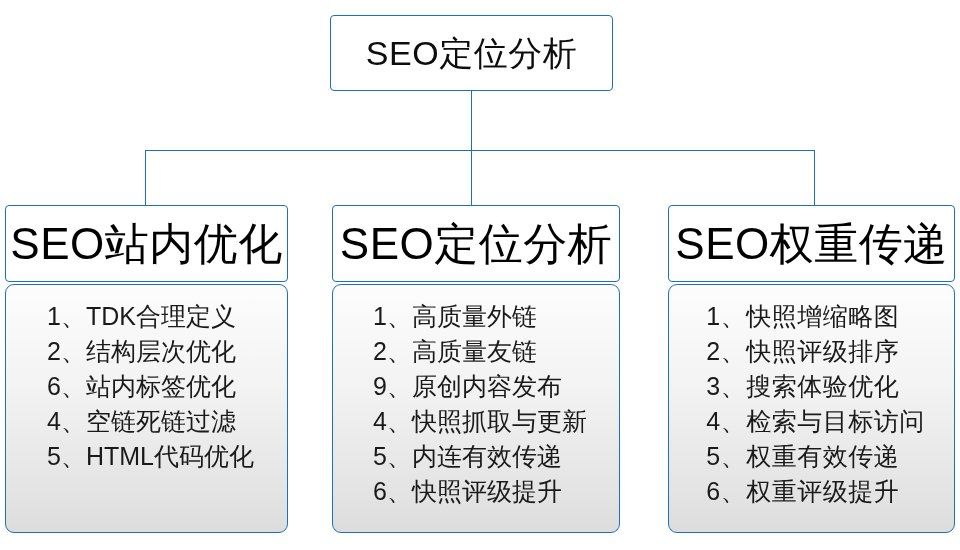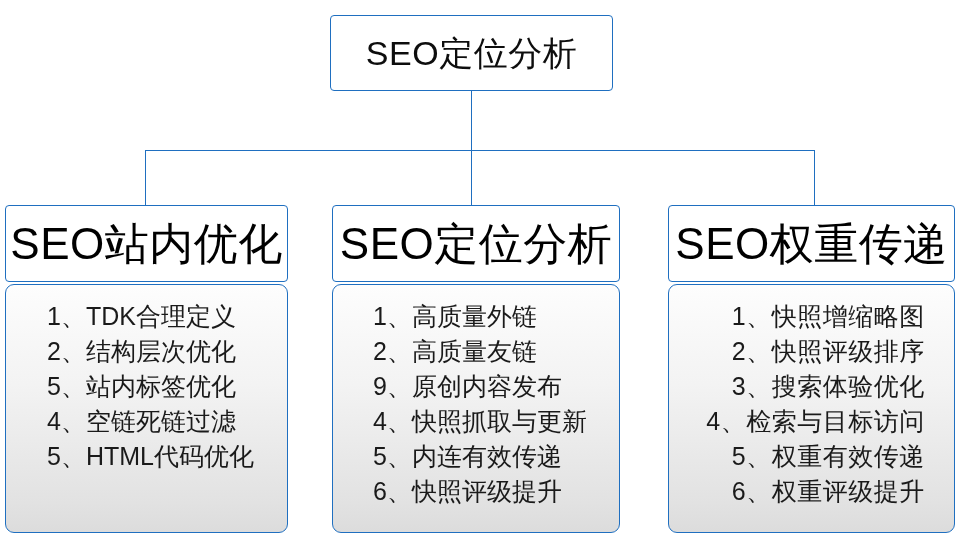--- a/index.html
+++ b/index.html
@@ -102,21 +102,21 @@
     display: flex;
     flex-direction: column;
   }
   .list-item {
     font-size: 25px;
     line-height: 35px;
     color: #1a1a1a;
     white-space: nowrap;
     letter-spacing: 0px;
   }
-  .col-2 .list-item { letter-spacing: 0.5px; text-align: right; }
+  .col-2 .list-item { letter-spacing: 0.5px; }
 </style>
 </head>
 <body>
 
 <div id="diagram">
 
   <svg id="connectors" viewBox="0 0 960 550">
     <g stroke="#1f6fc0" stroke-width="1.6" fill="none" shape-rendering="crispEdges">
 
       <line x1="471.5" y1="91" x2="471.5" y2="150.5"></line>
@@ -136,21 +136,21 @@
   </div>
 
   <div class="column col-0">
     <div class="col-header">
       <span class="col-header-title">SEO站内优化</span>
     </div>
     <div class="col-list">
       <div class="col-list-inner">
         <div class="list-item">1、TDK合理定义</div>
         <div class="list-item">2、结构层次优化</div>
-        <div class="list-item">5、站内标签优化</div>
+        <div class="list-item">6、站内标签优化</div>
         <div class="list-item">4、空链死链过滤</div>
         <div class="list-item">5、HTML代码优化</div>
       </div>
     </div>
   </div>
 
   <div class="column col-1">
     <div class="col-header">
       <span class="col-header-title">SEO定位分析</span>
     </div>

